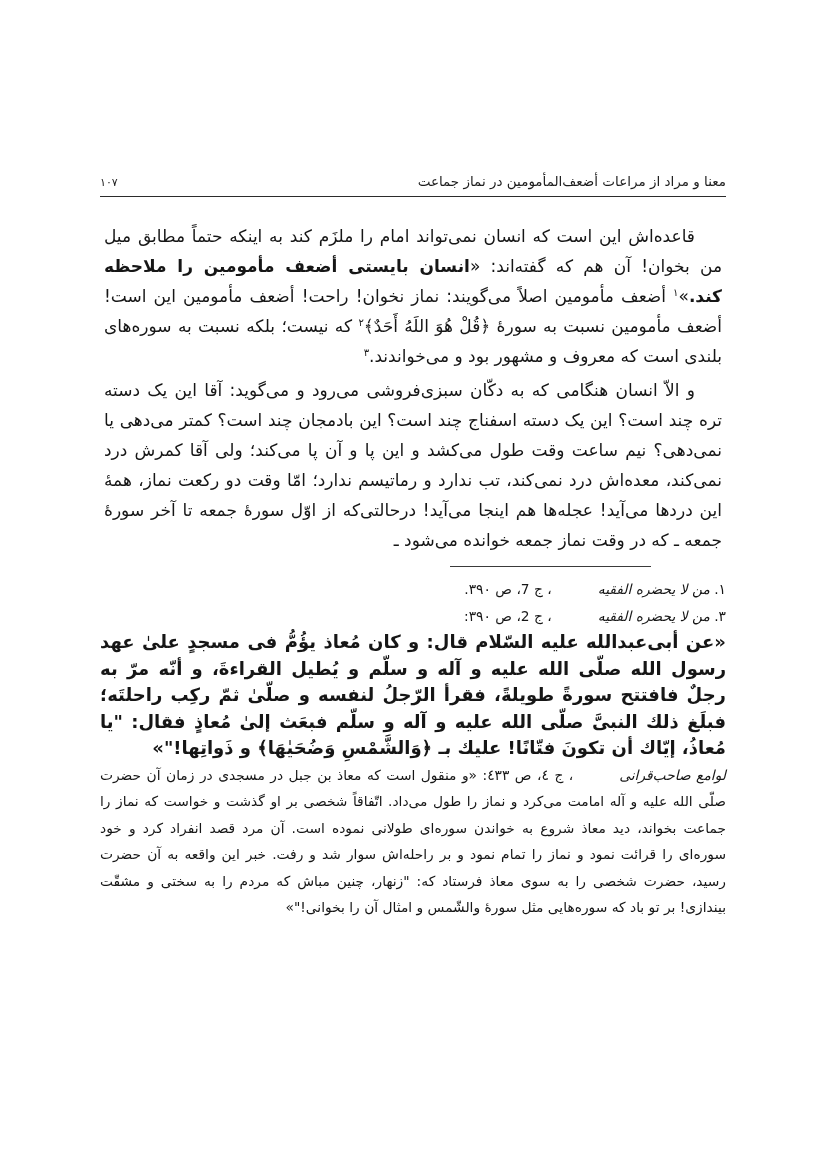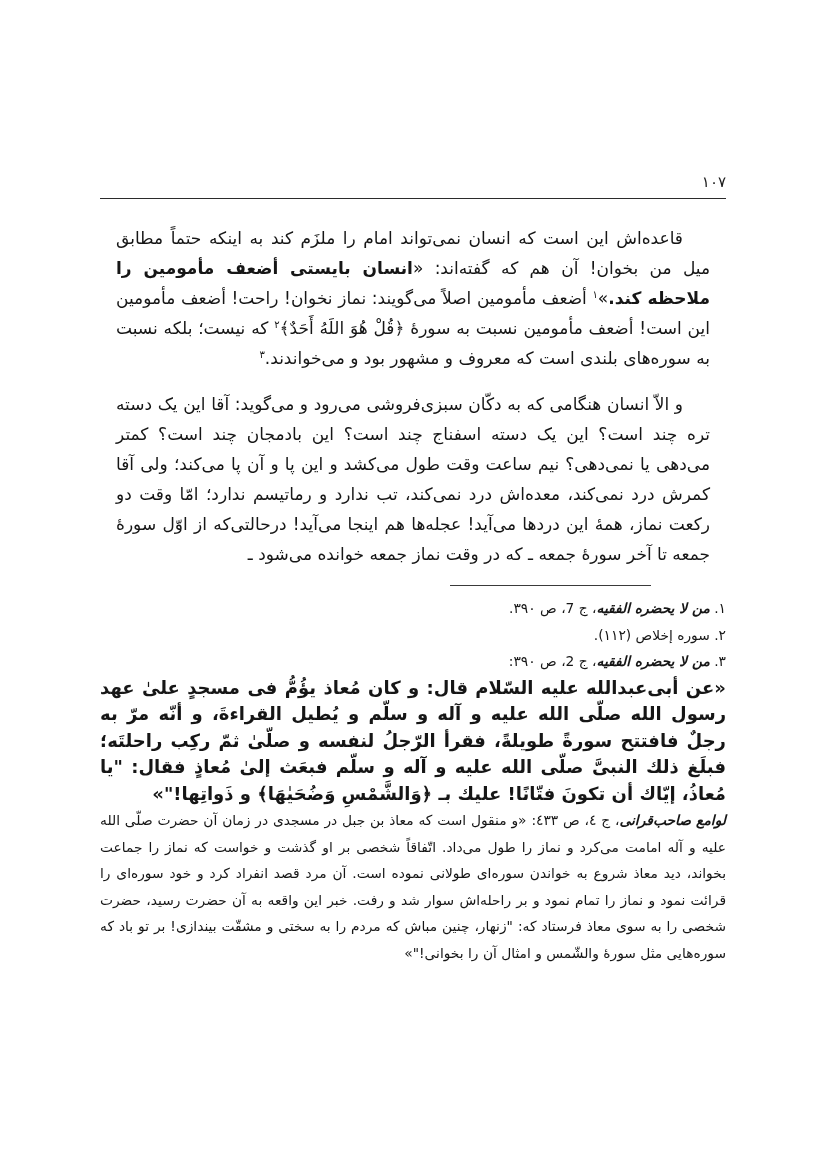--- a/index.html
+++ b/index.html
@@ -16,38 +16,38 @@
   }
   header.page-header{
     display:flex;
     justify-content:space-between;
     align-items:flex-end;
     direction:rtl;
     font-size:13.5px;
     color:#1c1c1c;
   }
   .run-title{order:1;letter-spacing:0.1px;}
-  .pg-num{order:2;font-size:15px;}
+  .pg-num{order:2;font-size:11px;}
   .header-rule{
     border:none;
     border-top:1.7px solid #2b2b2b;
     margin:7px 0 0 0;
   }
   main.body-text{
     margin-top:24px;
     font-size:17px;
     line-height:30px;
     text-align:justify;
   }
   main.body-text p.para{
-    margin:16px;
+    margin:4px;
     text-indent:27px;
   }
   .seg-bold{font-weight:bold;}
-  .seg-bolditalic{font-weight:bold;font-style:italic;}
+  .seg-bolditalic{font-weight:normal;font-style:italic;margin-left:46px;}
   sup.fn-ref{
     font-size:10px;
     line-height:0;
     vertical-align:6px;
   }
   .fn-sep{
     width:201px;
     border:none;
     border-top:1.5px solid #3a3a3a;
     margin:11px 75px 9px auto;
@@ -60,33 +60,33 @@
   }
   section.footnotes p{margin:0;}
   p.fn-hadith{font-weight:bold;font-size:18px;}
 </style>
 </head>
 <body>
 
 <div class="page">
 
   <header class="page-header">
+    <span class="run-title">معنا و مراد از مراعات أضعف‌المأمومین در نماز جماعت</span>
     <span class="pg-num">۱۰۷</span>
   </header>
 
   <hr class="header-rule">
 
   <main class="body-text">
     <p class="para"><span>قاعده‌اش این است که انسان نمی‌تواند امام را ملزَم کند به اینکه حتماً مطابق میل من بخوان! آن هم که گفته‌اند: «</span><span class="seg-bold">انسان بایستی أضعف مأمومین را ملاحظه کند.</span><span>»</span><sup class="fn-ref">۱</sup><span> أضعف مأمومین اصلاً می‌گویند: نماز نخوان! راحت! أضعف مأمومین این است! أضعف مأمومین نسبت به سورهٔ </span><span>﴿قُلْ هُوَ اللَهُ أَحَدٌ﴾</span><sup class="fn-ref">۲</sup><span> که نیست؛ بلکه نسبت به سوره‌های بلندی است که معروف و مشهور بود و می‌خواندند.</span><sup class="fn-ref">۳</sup></p>
     <p class="para"><span>و الاّ انسان هنگامی که به دکّان سبزی‌فروشی می‌رود و می‌گوید: آقا این یک دسته تره چند است؟ این یک دسته اسفناج چند است؟ این بادمجان چند است؟ کمتر می‌دهی یا نمی‌دهی؟ نیم ساعت وقت طول می‌کشد و این پا و آن پا می‌کند؛ ولی آقا کمرش درد نمی‌کند، معده‌اش درد نمی‌کند، تب ندارد و رماتیسم ندارد؛ امّا وقت دو رکعت نماز، همهٔ این دردها می‌آید! عجله‌ها هم اینجا می‌آید! درحالتی‌که از اوّل سورهٔ جمعه تا آخر سورهٔ جمعه ـ که در وقت نماز جمعه خوانده می‌شود ـ</span></p>
   </main>
 
   <hr class="fn-sep">
 
   <section class="footnotes">
     <p class="fn-line"><span>۱. </span><span class="seg-bolditalic">من لا یحضره الفقیه</span><span>، ج 7، ص ۳۹۰.</span></p>
-    <p class="fn-line"><span>۲. سوره إخلاص (۱۱۲).</span></p>
     <p class="fn-line"><span>۳. </span><span class="seg-bolditalic">من لا یحضره الفقیه</span><span>، ج 2، ص ۳۹۰:</span></p>
     <p class="fn-hadith"><span>«عن أبی‌عبدالله علیه السّلام قال: </span><span class="seg-bold">و کان مُعاذ یؤُمُّ فی مسجدٍ علیٰ عهد رسول الله صلّی الله علیه و آله و سلّم و یُطیل القراءةَ، و أنّه مرّ به رجلٌ فافتتح سورةً طویلةً، فقرأ الرّجلُ لنفسه و صلّیٰ ثمّ رکِب راحلتَه؛ فبلَغ ذلك النبیَّ صلّی الله علیه و آله و سلّم فبعَث إلیٰ مُعاذٍ فقال: "یا مُعاذُ، إیّاك أن تکونَ فتّانًا! علیك بـ ﴿وَالشَّمْسِ وَضُحَیٰهَا﴾ و ذَواتِها!"»</span></p>
     <p class="fn-narration"><span class="seg-bolditalic">لوامع صاحب‌قرانی</span><span>، ج ٤، ص ٤٣٣: «و منقول است که معاذ بن جبل در مسجدی در زمان آن حضرت صلّی الله علیه و آله امامت می‌کرد و نماز را طول می‌داد. اتّفاقاً شخصی بر او گذشت و خواست که نماز را جماعت بخواند، دید معاذ شروع به خواندن سوره‌ای طولانی نموده است. آن مرد قصد انفراد کرد و خود سوره‌ای را قرائت نمود و نماز را تمام نمود و بر راحله‌اش سوار شد و رفت. خبر این واقعه به آن حضرت رسید، حضرت شخصی را به سوی معاذ فرستاد که: "زنهار، چنین مباش که مردم را به سختی و مشقّت بیندازی! بر تو باد که سوره‌هایی مثل سورهٔ والشّمس و امثال آن را بخوانی!"»</span></p>
   </section>
 
 </div>
 
 </body></html>

